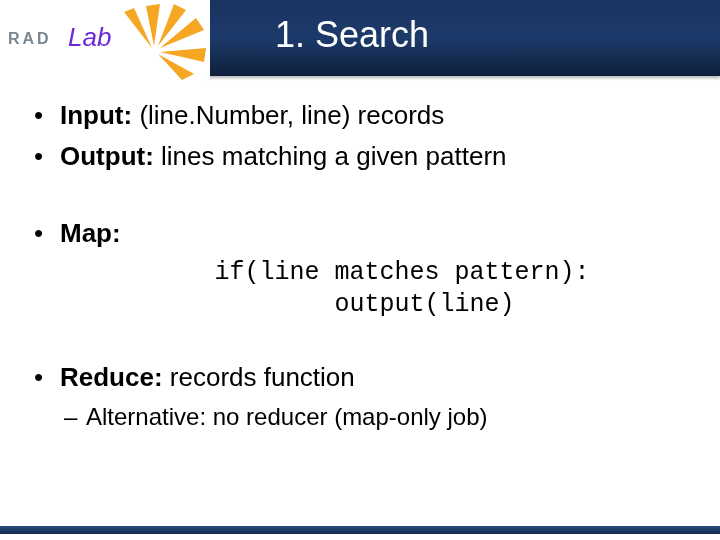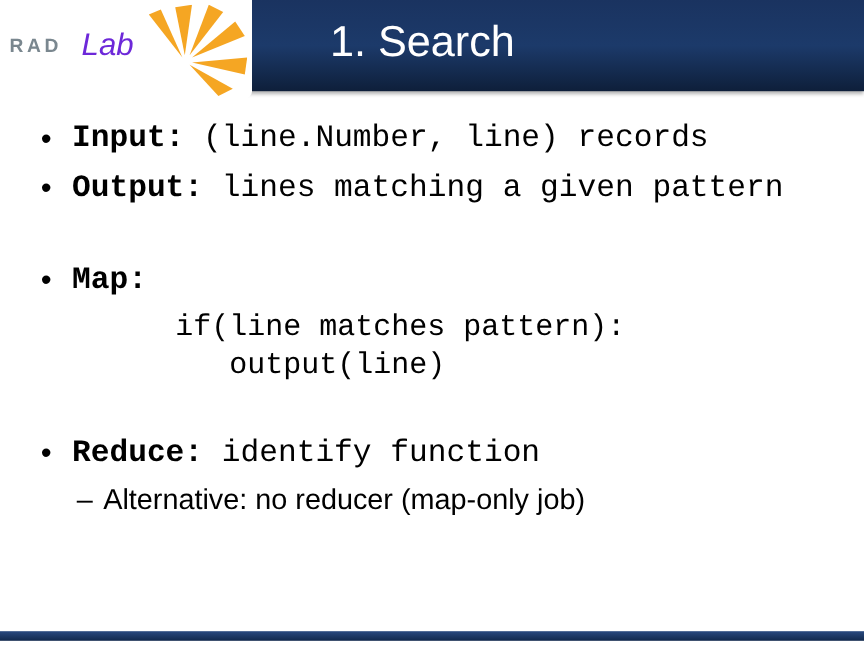--- a/index.html
+++ b/index.html
@@ -69,28 +69,29 @@
     display: flex;
     align-items: flex-start;
     margin-bottom: 6px;
   }
   .bullet .dot {
     width: 26px;
     flex: 0 0 26px;
     text-align: left;
     padding-left: 4px;
   }
-  .bullet .txt { flex: 1; font-family: Liberation Mono, monospace; }
+  .bullet .txt { flex: 1; }
   .bold { font-weight: 700; }
   .code {
     font-family: "Courier New", Courier, monospace;
     font-size: 25px;
     white-space: pre;
-    margin: 6px 0 0 116px;
+    margin: 6px 0 0 84px;
     line-height: 1.25;
+    text-align: center;
   }
   .sub {
     display: flex;
     align-items: flex-start;
     margin-left: 34px;
     font-size: 24px;
     margin-top: 4px;
   }
   .sub .dash {
     width: 22px;
@@ -153,21 +154,21 @@
   </div>
 
   <div class="code"><span>if(line matches pattern):</span>
 <span>   output(line)</span></div>
 
   <div class="gap2"></div>
 
   <div class="bullet">
     <div class="dot">•</div>
     <div class="txt">
-      <span class="bold">Reduce:</span><span> identify function</span>
+      <span class="bold">Reduce:</span><span> records function</span>
     </div>
   </div>
 
   <div class="sub">
     <div class="dash">–</div>
     <div>Alternative: no reducer (map-only job)</div>
   </div>
 
 </div>
 

